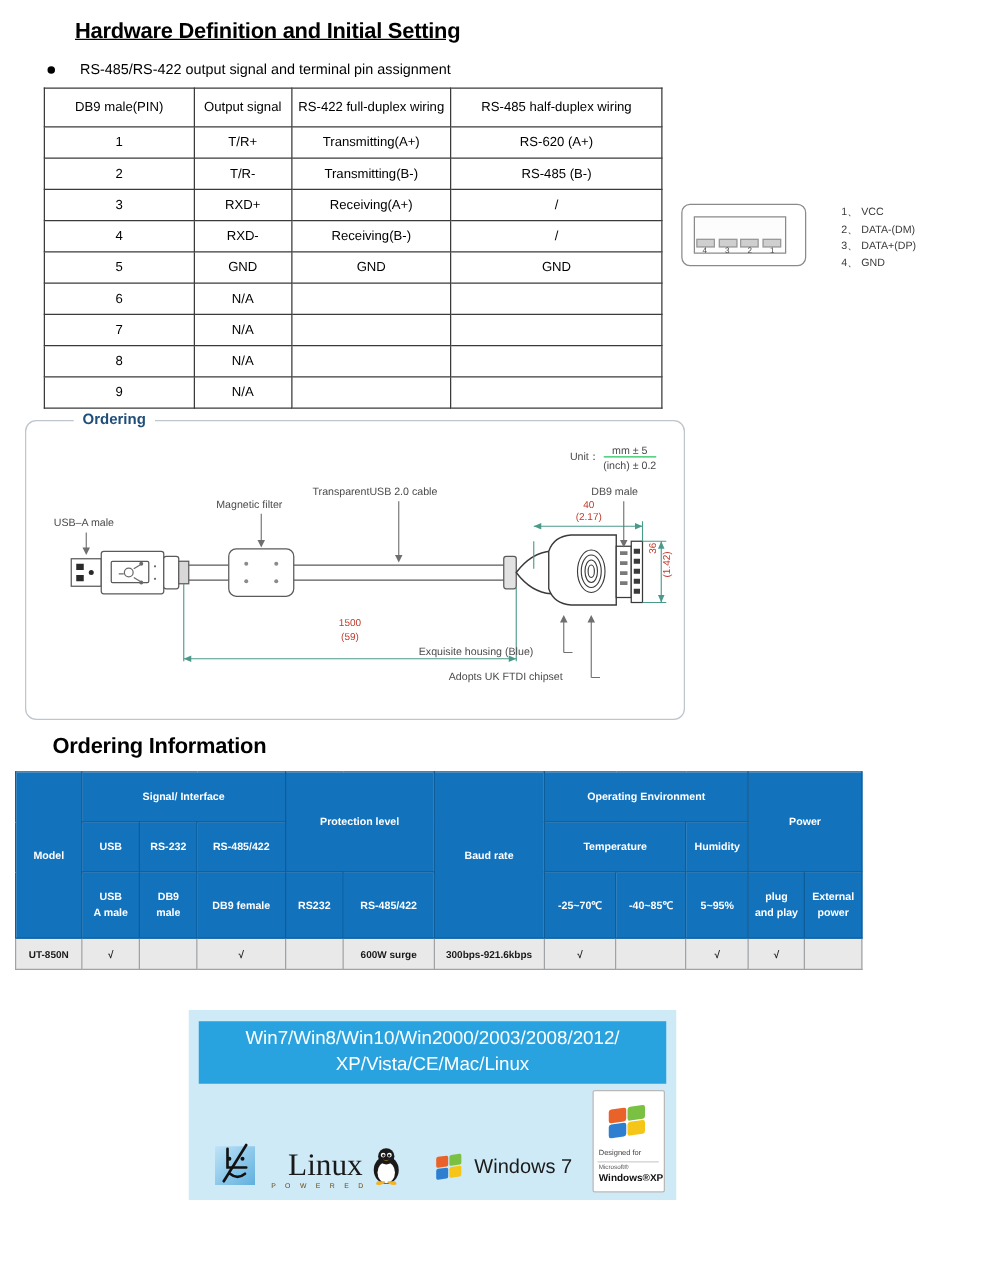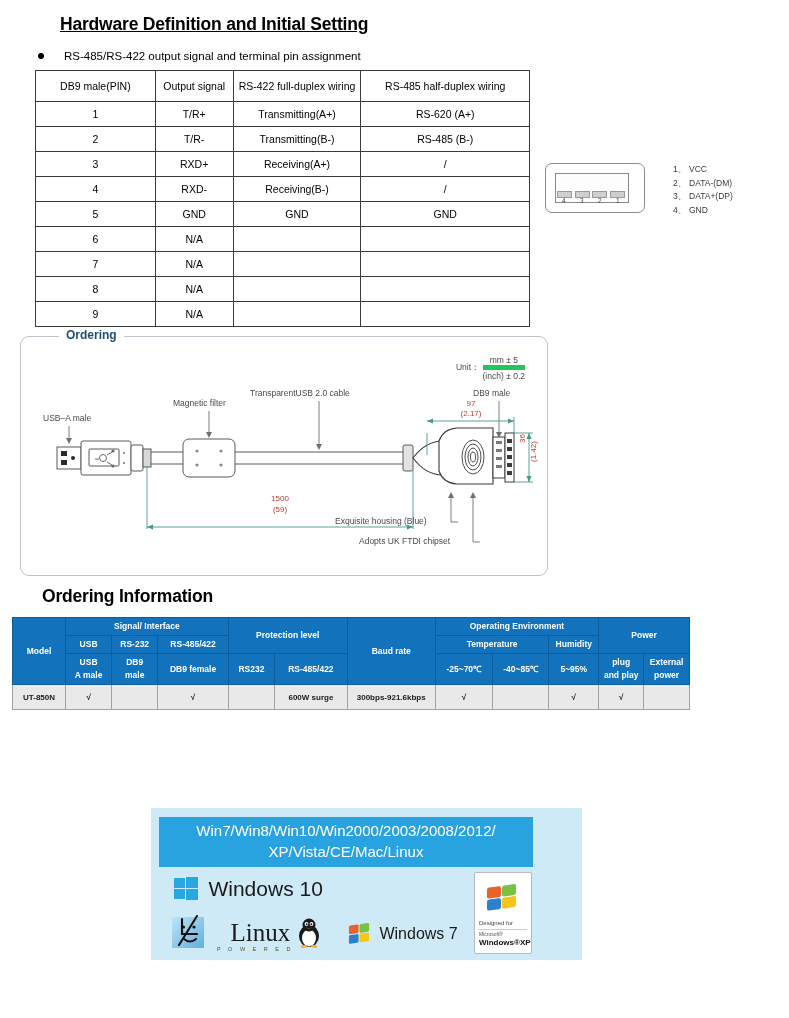--- a/index.html
+++ b/index.html
@@ -107,21 +107,21 @@
     background: #fff; padding: 0 7px;
     font-size: 12px; font-weight: bold;
     color: #1f4e79;
   }
   #unit-note {
     position: absolute; right: 22px; top: 18px;
     font-size: 8.5px; color: #4a4a4a;
     display: flex; align-items: center; gap: 3px;
   }
   #unit-note .frac { display: inline-block; text-align: center; }
-  #unit-note .frac .num { border-bottom: 5px solid #22c55e; padding: 0 2px; display: block;}
+  #unit-note .frac .num { border-bottom: 1px solid #22c55e; padding: 0 2px; display: block;}
   #unit-note .frac .den { display: block; padding-top: 1px; }
 
   .dim-label {
     position: absolute;
     font-size: 8.5px;
     color: #4a4a4a;
     white-space: nowrap;
   }
   .meas-num {
     position: absolute;
@@ -137,38 +137,38 @@
     border-collapse: collapse;
     width: 678px;
     font-size: 8.5px;
   }
   #order-table th {
     background: #1272bc;
     color: #ffffff;
     border: 1px solid #0d5d9b;
     font-weight: bold;
     text-align: center;
-    padding: 2px 2px;
+    padding: 13px 2px;
     line-height: 13px;
   }
   #order-table td {
     background: #e9e9e9;
     color: #1a1a1a;
     border: 1px solid #9fa3a6;
     text-align: center;
     padding: 4px 2px;
     font-weight: bold;
     font-size: 8px;
     height: 16px;
   }
 
   
   #os-banner {
     position: absolute; left: 151px; top: 808px;
-    width: 431px; height: 152px;
+    width: 390px; height: 152px;
     background: #cfeaf7;
   }
   #os-banner-title {
     position: absolute; left: 8px; top: 9px;
     width: 374px;
     background: #29a3e0;
     color: #ffffff;
     text-align: center;
     font-size: 15px;
     line-height: 21px;
@@ -457,21 +457,21 @@
   <span class="dim-label" style="left:22px;  top:76px;">USB–A male</span>
   <span class="dim-label" style="left:152px; top:61px;">Magnetic filter</span>
   <span class="dim-label" style="left:229px; top:51px;">TransparentUSB 2.0 cable</span>
   <span class="dim-label" style="left:452px; top:51px;">DB9 male</span>
   <span class="dim-label" style="left:314px; top:179px;">Exquisite housing (Blue)</span>
   <span class="dim-label" style="left:338px; top:199px;">Adopts UK FTDI chipset</span>
 
   <span class="meas-num" style="left:226px; top:157px; width:66px;">1500</span>
   <span class="meas-num" style="left:226px; top:168px; width:66px;">(59)</span>
 
-  <span class="meas-num" style="left:417px; top:62px; width:66px;">97</span>
+  <span class="meas-num" style="left:417px; top:62px; width:66px;">40</span>
   <span class="meas-num" style="left:417px; top:72px; width:66px;">(2.17)</span>
 
   <span class="meas-num" style="left:497px; top:106px; transform:rotate(-90deg); transform-origin:left top;">36</span>
   <span class="meas-num" style="left:508px; top:125px; transform:rotate(-90deg); transform-origin:left top;">(1.42)</span>
 </div>
 
 <div class="h1" id="title-ordering">Ordering Information</div>
 
 <table id="order-table">
   <colgroup>
@@ -541,29 +541,20 @@
 
 <div id="os-banner">
 
   <div id="os-banner-title">
     <div>Win7/Win8/Win10/Win2000/2003/2008/2012/</div>
     <div>XP/Vista/CE/Mac/Linux</div>
   </div>
 
   <div id="os-logos">
 
-    <div class="logo" style="left:22px; top:6px;">
-      <svg class="win-flag" width="26" height="26" viewBox="0 0 26 26">
-        <rect x="1" y="2" width="11" height="10" fill="#27a8e0"></rect>
-        <rect x="13" y="1" width="12" height="11" fill="#27a8e0"></rect>
-        <rect x="1" y="13" width="11" height="10" fill="#27a8e0"></rect>
-        <rect x="13" y="13" width="12" height="11" fill="#27a8e0"></rect>
-      </svg>
-      <span class="logo-text" style="font-size:21px; margin-left:5px;">Windows 10</span>
-    </div>
 
 
     <div id="xp-badge">
       <svg width="34" height="30" viewBox="0 0 34 30" style="position:absolute;left:11px;top:10px;">
         <g transform="skewY(-8) translate(0,4)">
           <rect x="1" y="1" width="14" height="11" rx="2" fill="#e8622a"></rect>
           <rect x="16" y="1" width="14" height="11" rx="2" fill="#79c043"></rect>
           <rect x="1" y="13" width="14" height="11" rx="2" fill="#2f7fd0"></rect>
           <rect x="16" y="13" width="14" height="11" rx="2" fill="#f5c518"></rect>
         </g>

